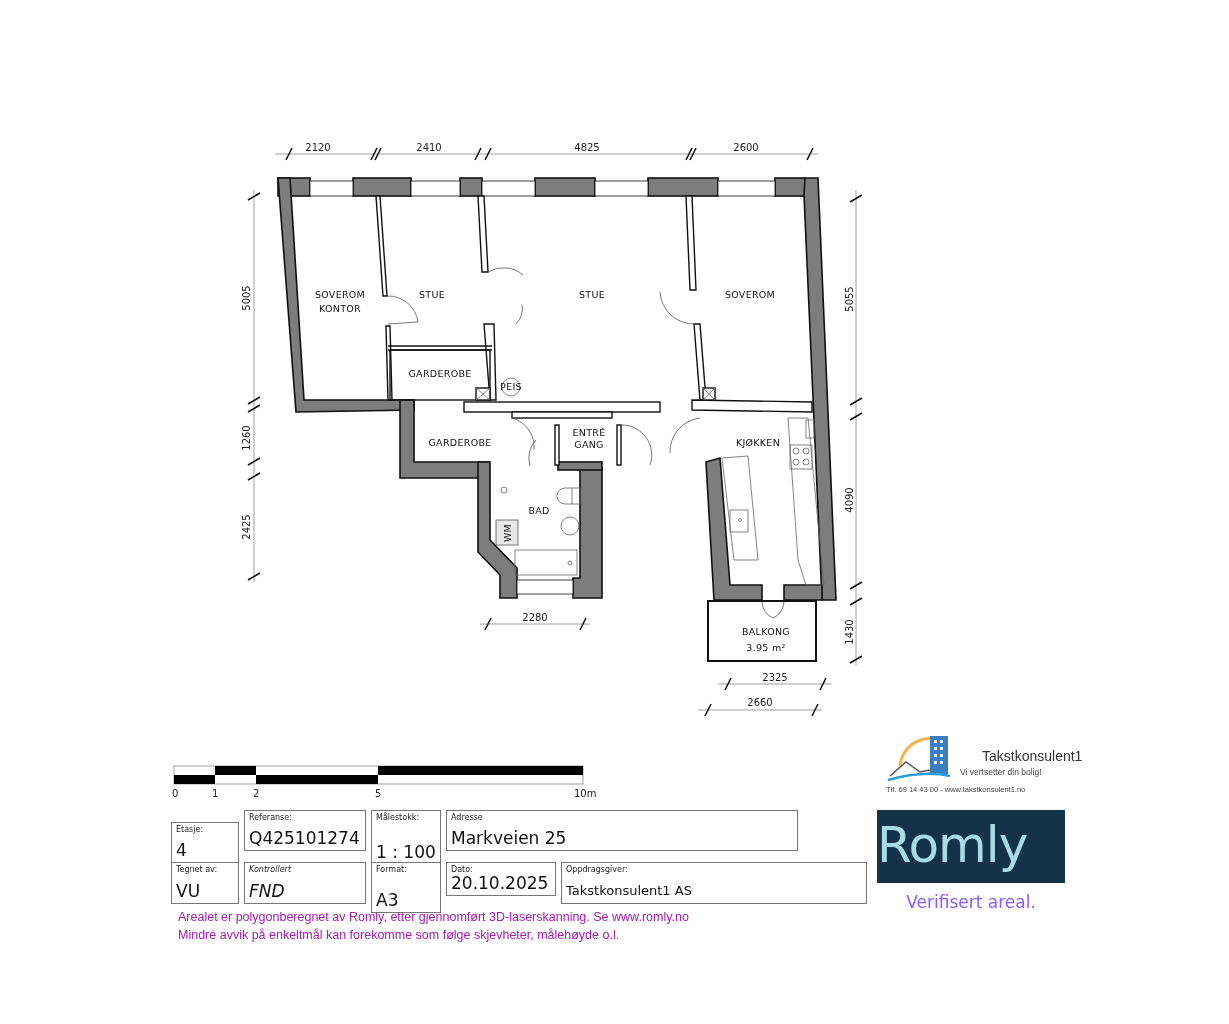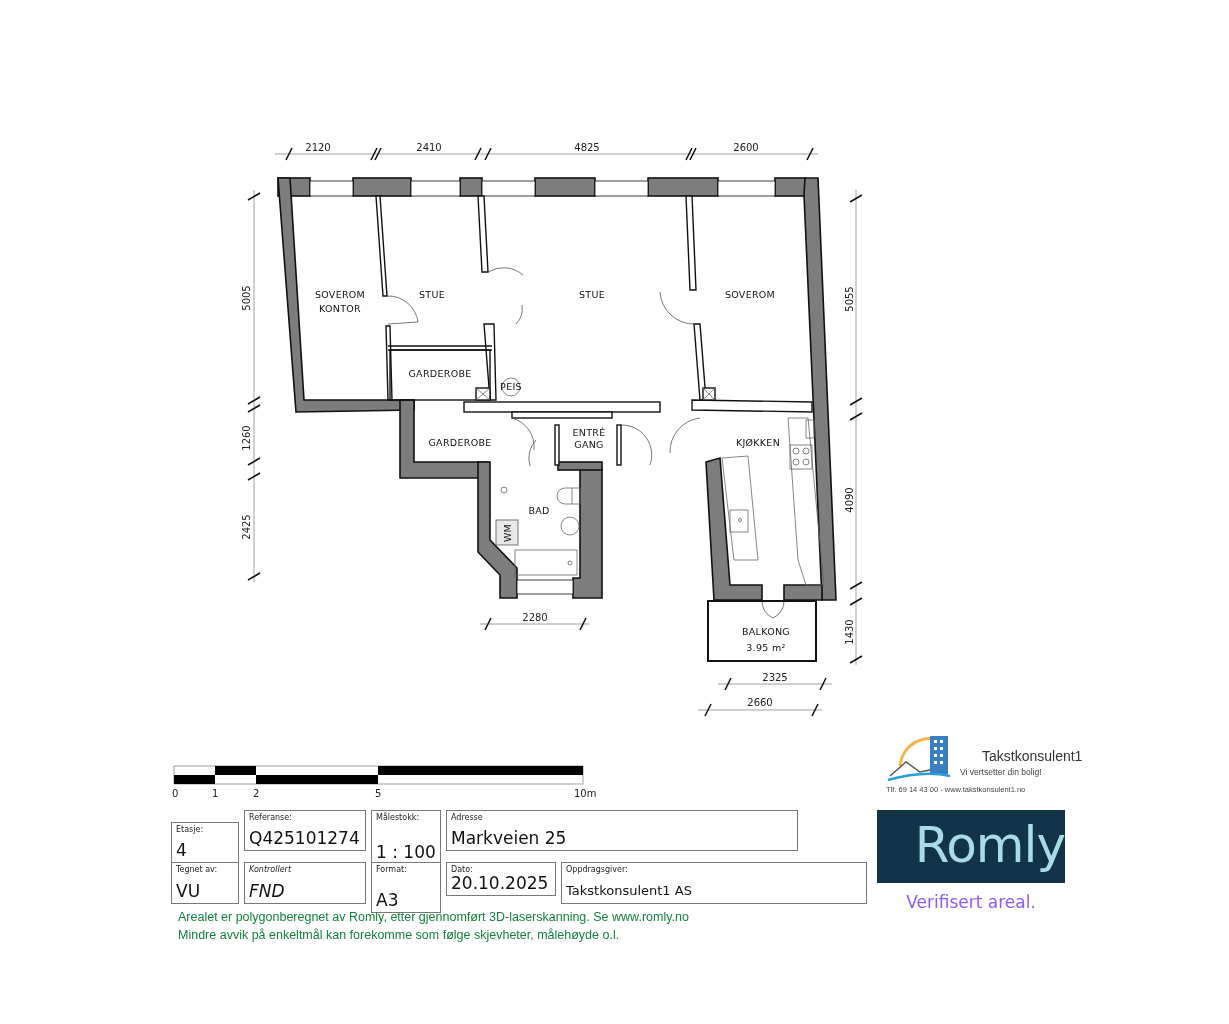--- a/index.html
+++ b/index.html
@@ -14,29 +14,29 @@
   .door{stroke:#555;stroke-width:0.8;fill:none;}
   .dimline{stroke:#888;stroke-width:0.8;fill:none;}
   .tick{stroke:#111;stroke-width:1.6;}
   .win{fill:#fff;stroke:#111;stroke-width:0.8;}
 
   
   .tb{position:absolute;border:1px solid #777;background:#fff;box-sizing:border-box;}
   .tb .lbl{position:absolute;left:4px;top:2px;font-size:8px;font-family:"DejaVu Sans",sans-serif;color:#222;}
   .tb .val{position:absolute;left:4px;bottom:2px;font-size:17px;font-family:"DejaVu Sans",sans-serif;color:#111;white-space:nowrap;}
   .tb .val.small{font-size:13px;bottom:5px;}
-  .note{position:absolute;left:178px;font-size:12.5px;font-family:"Liberation Sans",sans-serif;color:#15803d;white-space:nowrap;}
+  .note{position:absolute;left:178px;font-size:12.5px;font-family:"Liberation Sans",sans-serif;color:#a21caf;white-space:nowrap;}
 
   
   #tk-logo{position:absolute;left:884px;top:732px;width:190px;height:66px;}
   #tk-name{position:absolute;left:950px;top:748px;font-size:14px;font-family:"Liberation Sans",sans-serif;color:#333;margin-left:32px;}
   #tk-tag{position:absolute;left:960px;top:767px;font-size:8.5px;font-family:"Liberation Sans",sans-serif;color:#444;}
   #tk-contact{position:absolute;left:886px;top:785px;font-size:7.5px;font-family:"Liberation Sans",sans-serif;color:#444;}
   #romly-box{position:absolute;left:877px;top:810px;width:188px;height:73px;background:#133448;}
-  #romly-text{position:absolute;left:0;top:4px;width:188px;text-align:right;font-size:50px;font-family:"DejaVu Sans",sans-serif;color:#a8dbe6;letter-spacing:-1px;line-height:62px;}
+  #romly-text{position:absolute;left:0;top:4px;width:188px;text-align:left;font-size:50px;font-family:"DejaVu Sans",sans-serif;color:#a8dbe6;letter-spacing:-1px;line-height:62px;}
   #romly-tagline{position:absolute;left:877px;top:892px;width:188px;text-align:center;font-size:17px;font-family:"DejaVu Sans",sans-serif;color:#8b5cf6;}
 </style>
 </head>
 <body>
 
 <svg id="plan" viewBox="0 0 1229 1024" xmlns="http://www.w3.org/2000/svg">
 
   <g>
     <line class="dimline" x1="275" y1="154" x2="818" y2="154"></line>
     <line class="tick" x1="286" y1="160" x2="292" y2="148"></line>

